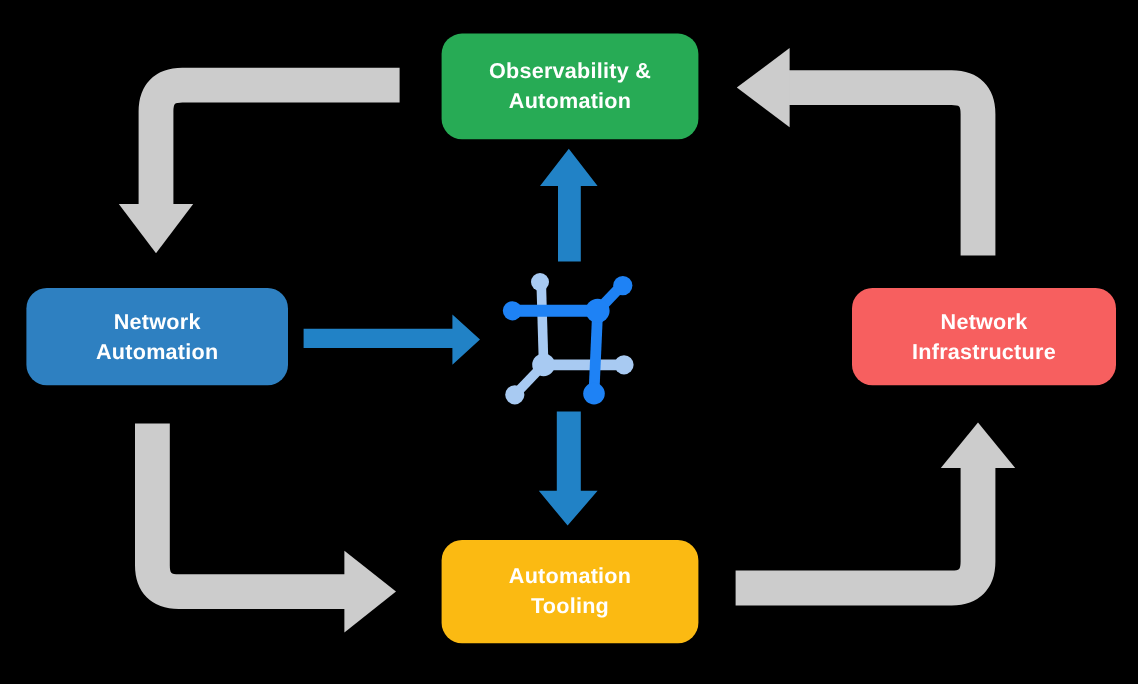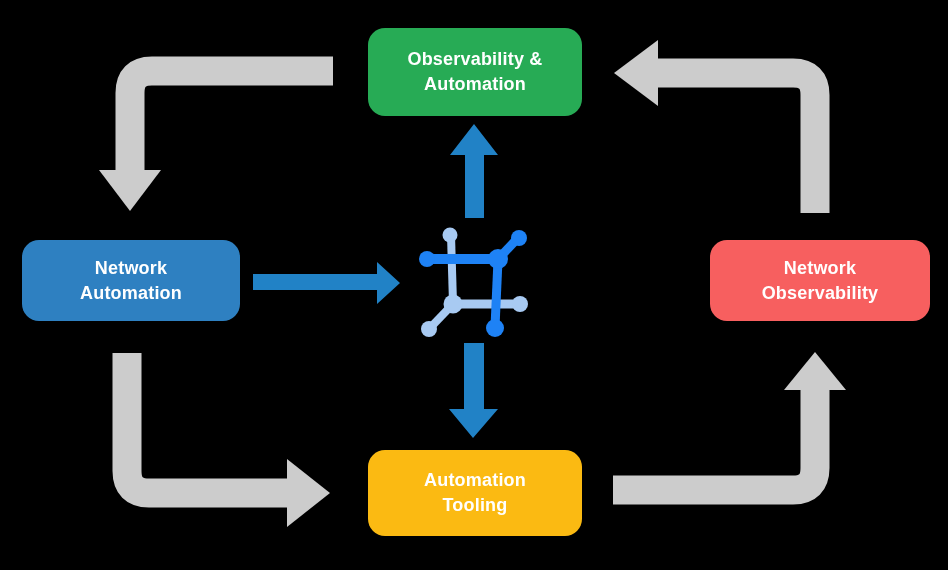--- a/index.html
+++ b/index.html
@@ -84,21 +84,21 @@
     <span>Automation</span>
   </div>
 
   <div class="node node-operations" style="background-color: rgb(46, 128, 193);">
     <span>Network</span>
     <span>Automation</span>
   </div>
 
   <div class="node node-infrastructure" style="background-color: rgb(247, 95, 95);">
     <span>Network</span>
-    <span>Observability</span>
+    <span>Infrastructure</span>
   </div>
 
   <div class="node node-automation" style="background-color: rgb(251, 186, 18);">
     <span>Automation</span>
     <span>Tooling</span>
   </div>
 
 </div>
 
 </body></html>

